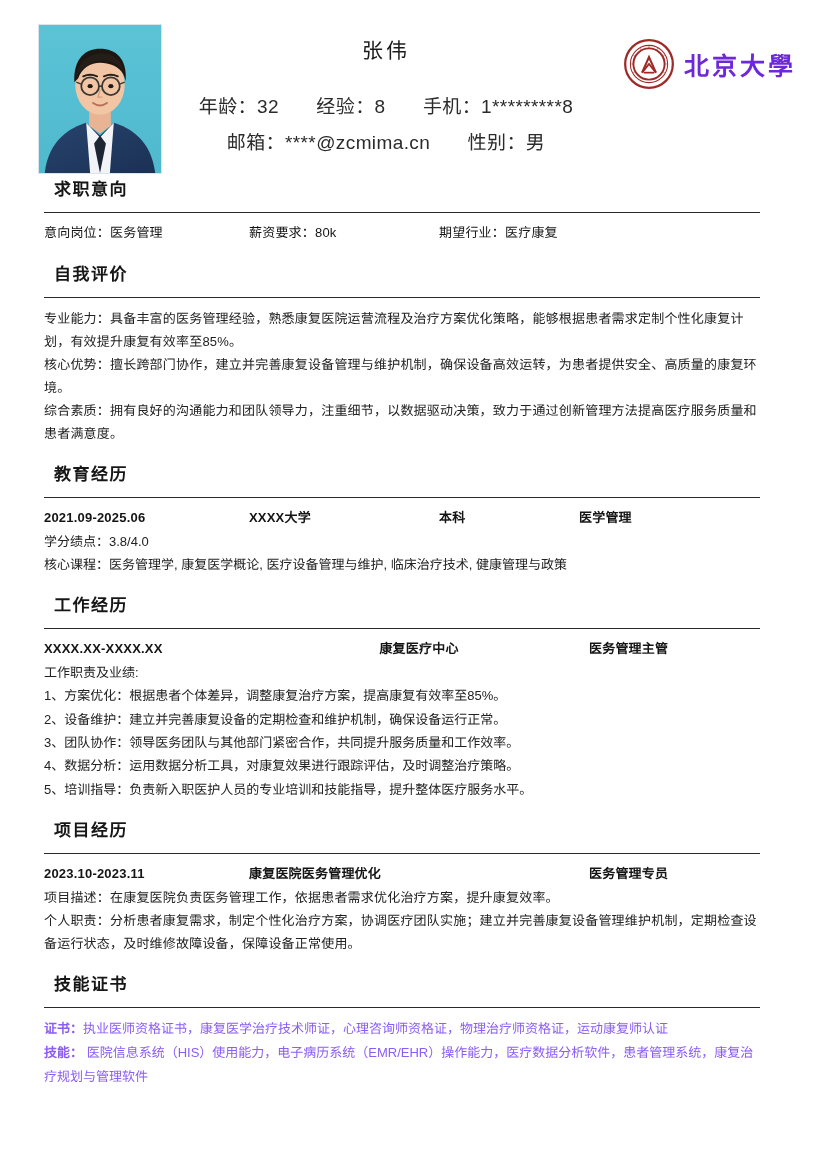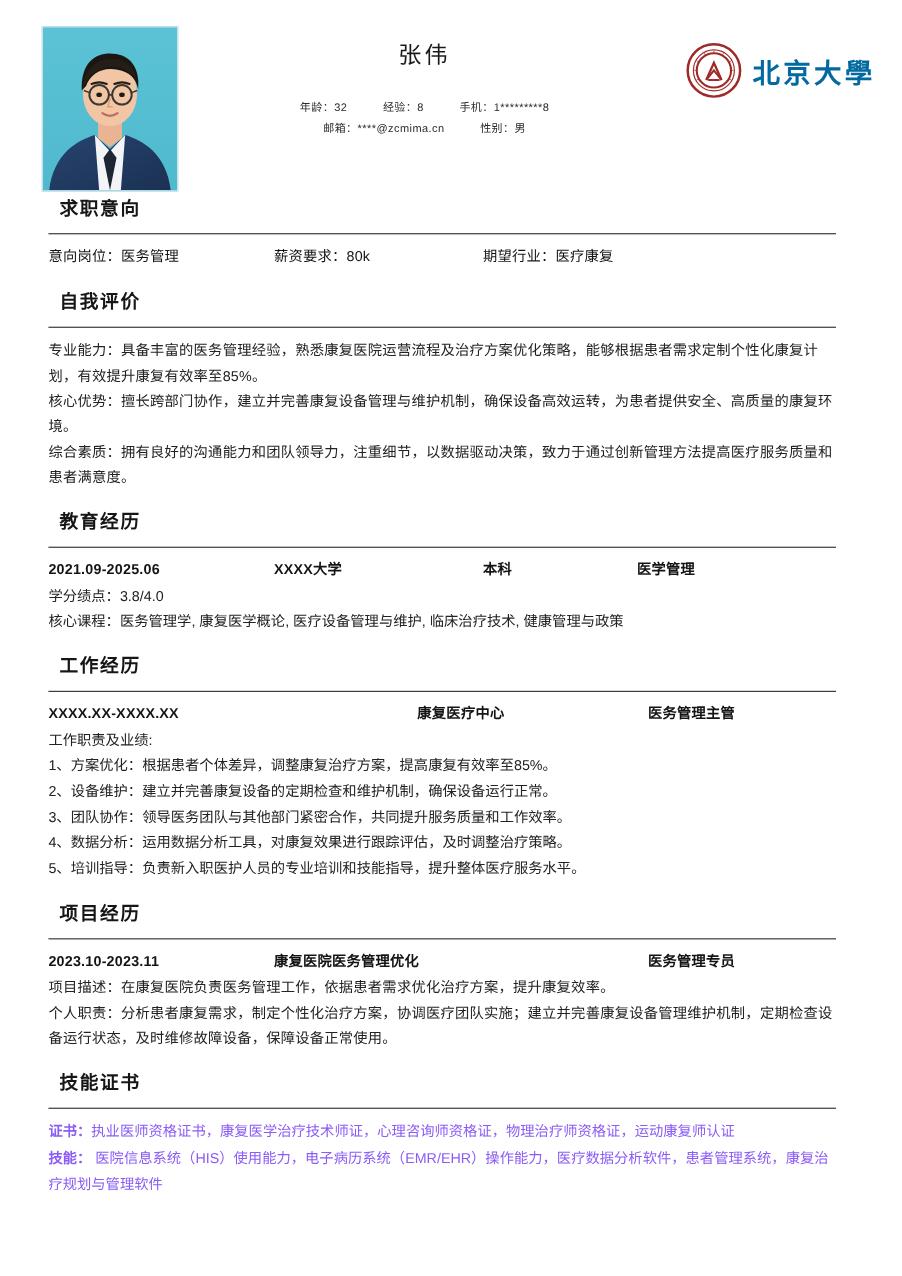--- a/index.html
+++ b/index.html
@@ -49,42 +49,42 @@
   }
   .name {
     font-size: 21px;
     font-weight: 400;
     letter-spacing: 3px;
     color: #1a1a1a;
     line-height: 1.2;
     margin: 6px 0 26px 0;
   }
   .meta-row {
-    font-size: 10px;
+    font-size: 19px;
     color: #2b2b2b;
     line-height: 1.9;
     letter-spacing: 0.4px;
   }
   .meta-item { display: inline-block; }
   .meta-gap { display: inline-block; width: 26px; }
 
   .logo-wrap {
     flex: 0 0 186px;
     display: flex;
     align-items: center;
     justify-content: flex-end;
     gap: 9px;
     padding-top: 14px;
   }
   .logo-seal { width: 52px; height: 52px; flex: 0 0 52px; }
   .logo-text {
     font-family: "DejaVu Serif", "Liberation Serif", serif;
     font-size: 25px;
     font-weight: 700;
-    color: #0369a1;
+    color: #6d28d9;
     letter-spacing: 3px;
     white-space: nowrap;
   }
 
   
   .section { padding: 0 60px 0 44px; }
   .sec-head {
     position: relative;
     padding: 0 0 6px 0;
   }

